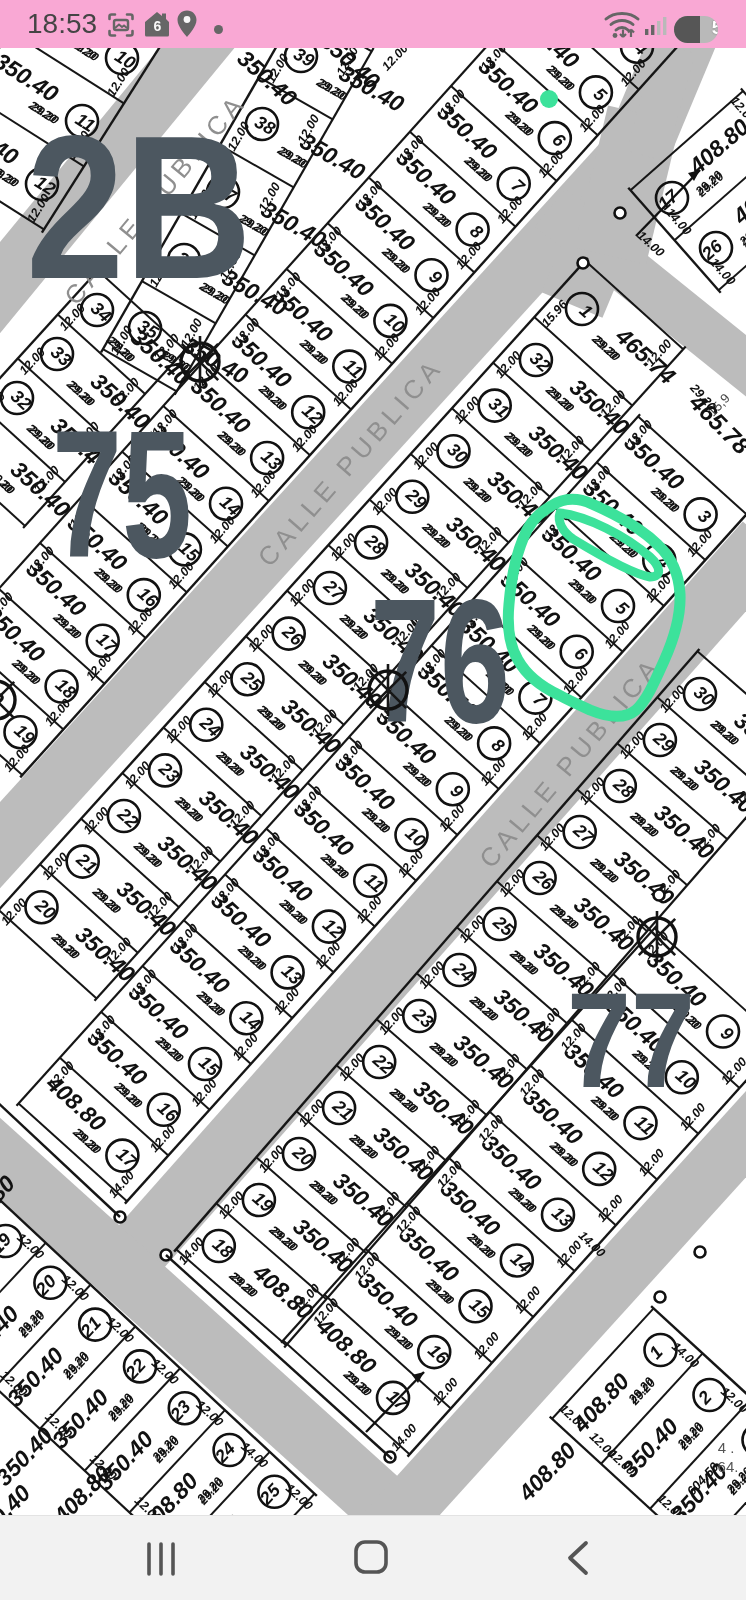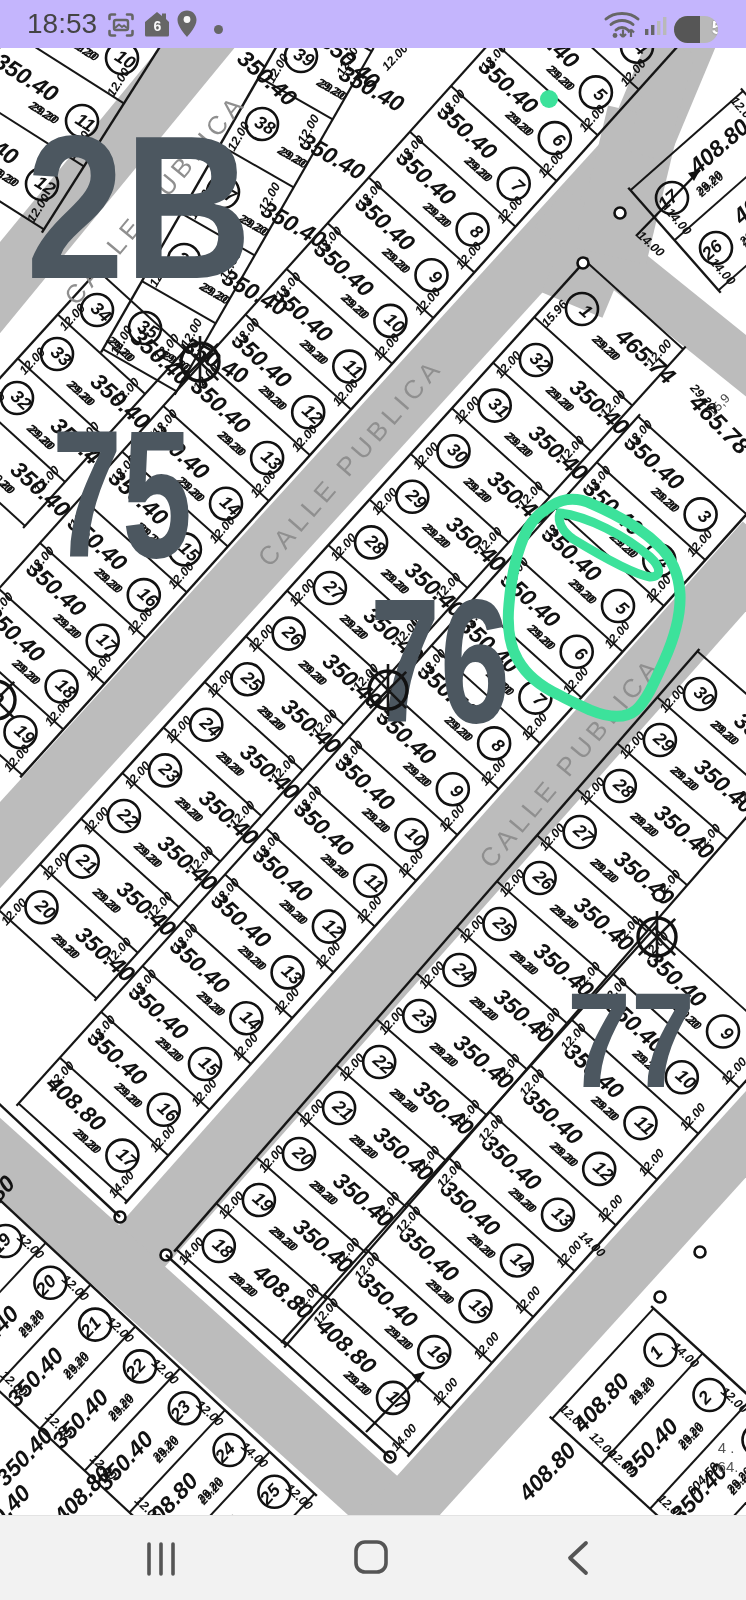--- a/index.html
+++ b/index.html
@@ -1181,21 +1181,21 @@
 
 <text x="30.0" y="1462.0" font-size="23" font-weight="bold" font-style="italic" fill="#111111" text-anchor="middle" font-family="Liberation Sans, sans-serif" transform="rotate(-46.0 30.0 1462.0)">350.40</text>
 <text x="88.0" y="1500.0" font-size="23" font-weight="bold" font-style="italic" fill="#111111" text-anchor="middle" font-family="Liberation Sans, sans-serif" transform="rotate(-46.0 88.0 1500.0)">408.80</text>
 <text x="12.0" y="1515.0" font-size="23" font-weight="bold" font-style="italic" fill="#111111" text-anchor="middle" font-family="Liberation Sans, sans-serif" transform="rotate(-46.0 12.0 1515.0)">60.40</text>
 <text x="-8.0" y="1210.0" font-size="23" font-weight="bold" font-style="italic" fill="#111111" text-anchor="middle" font-family="Liberation Sans, sans-serif" transform="rotate(-46.0 -8.0 1210.0)">408.80</text>
 
 <text x="714.0" y="430.0" font-size="24" font-weight="bold" font-style="italic" fill="#111111" text-anchor="middle" font-family="Liberation Sans, sans-serif" transform="rotate(45.0 714.0 430.0)">465.78</text>
 <text x="700.0" y="400.0" font-size="12.5" font-weight="bold" font-style="italic" fill="#111111" text-anchor="middle" font-family="Liberation Sans, sans-serif" transform="rotate(48.0 700.0 400.0)">29.20</text>
 </svg>
 
-<div style="position:absolute;left:0;top:0;width:746px;height:48px;background:#c4b5fd;">
+<div style="position:absolute;left:0;top:0;width:746px;height:48px;background:#f9a8d4;">
 
 <div style="position:absolute;left:27px;top:8px;font-size:28px;color:#444;font-family:'Liberation Sans',sans-serif;">18:53</div>
 
 <svg style="position:absolute;left:108px;top:13px" width="26" height="24" viewBox="0 0 26 24">
 <g stroke="#666" stroke-width="2.6" fill="none" stroke-linecap="round">
 <path d="M1.5,6 V3.5 Q1.5,1.5 3.5,1.5 H7"></path>
         <path d="M19,1.5 h3.5 Q24.5,1.5 24.5,3.5 V6"></path>
 <path d="M24.5,18 v2.5 Q24.5,22.5 22.5,22.5 H19"></path>
         <path d="M7,22.5 H3.5 Q1.5,22.5 1.5,20.5 V18"></path>
 </g>

